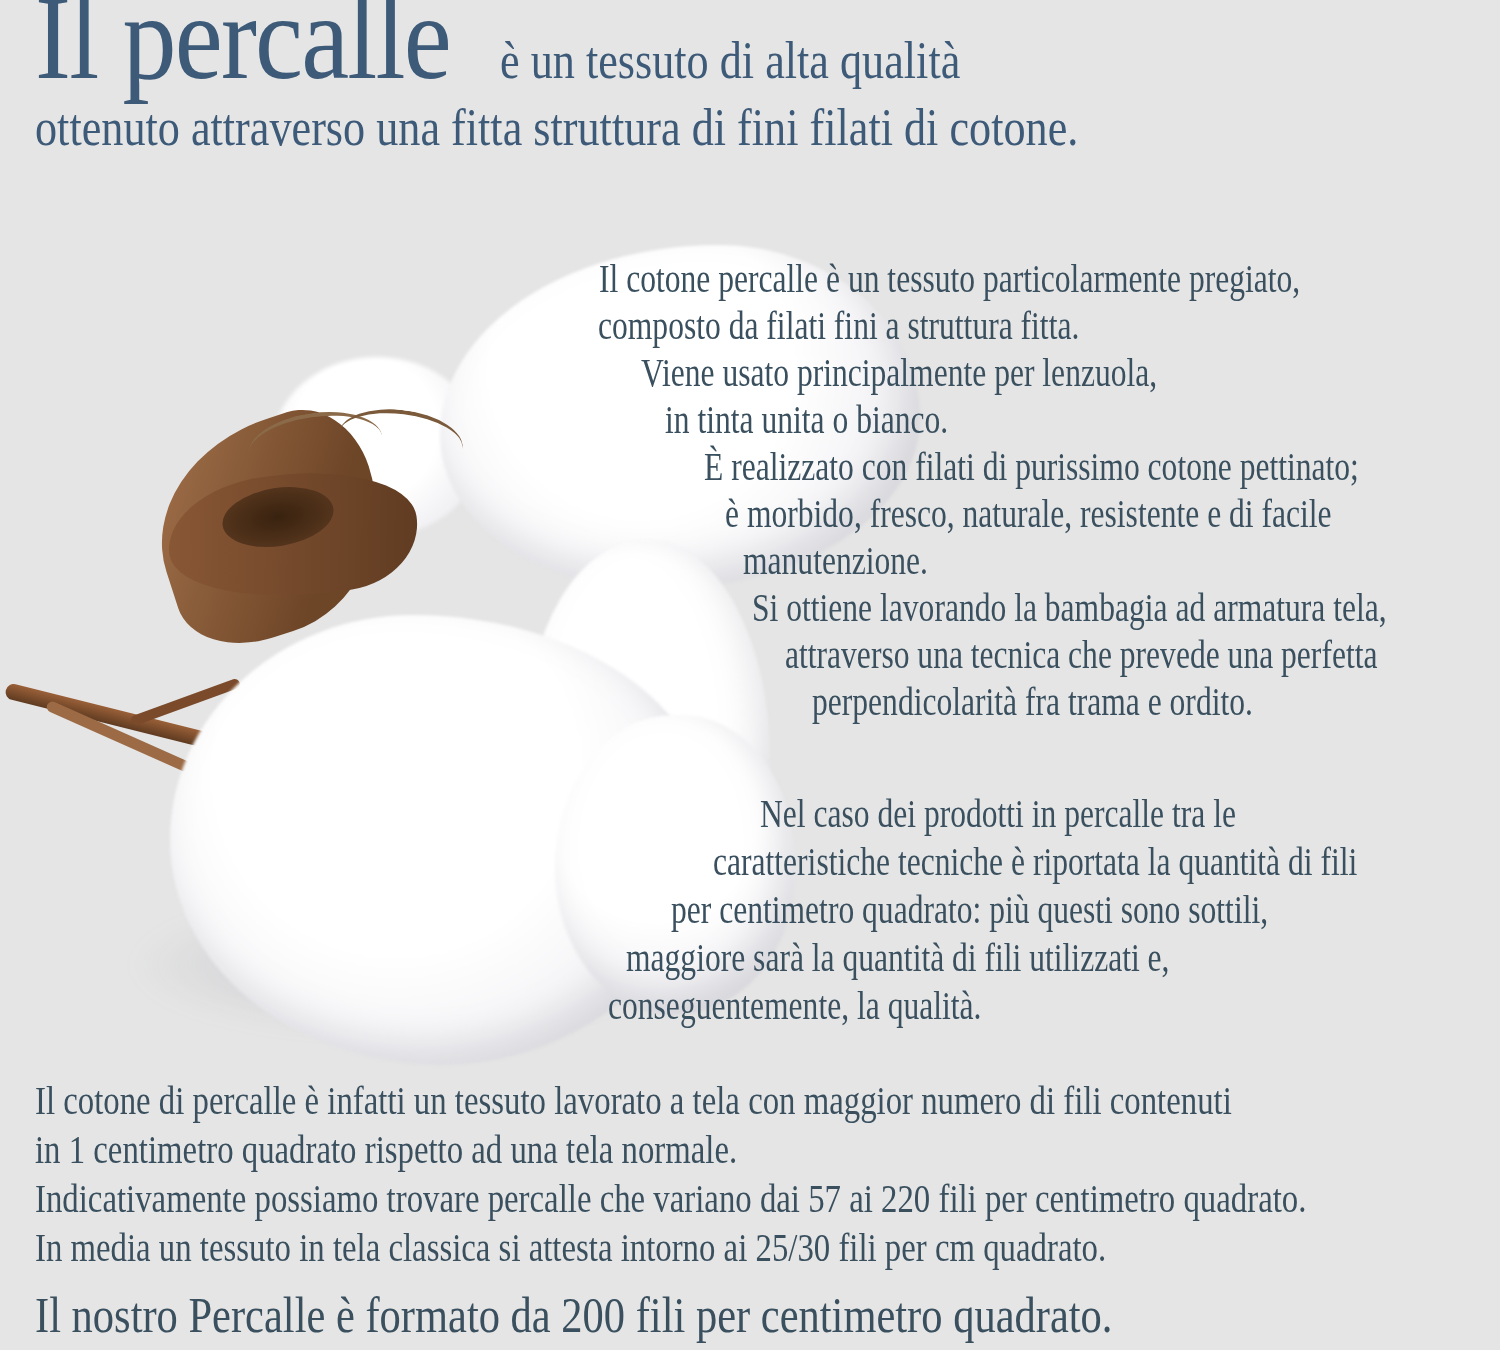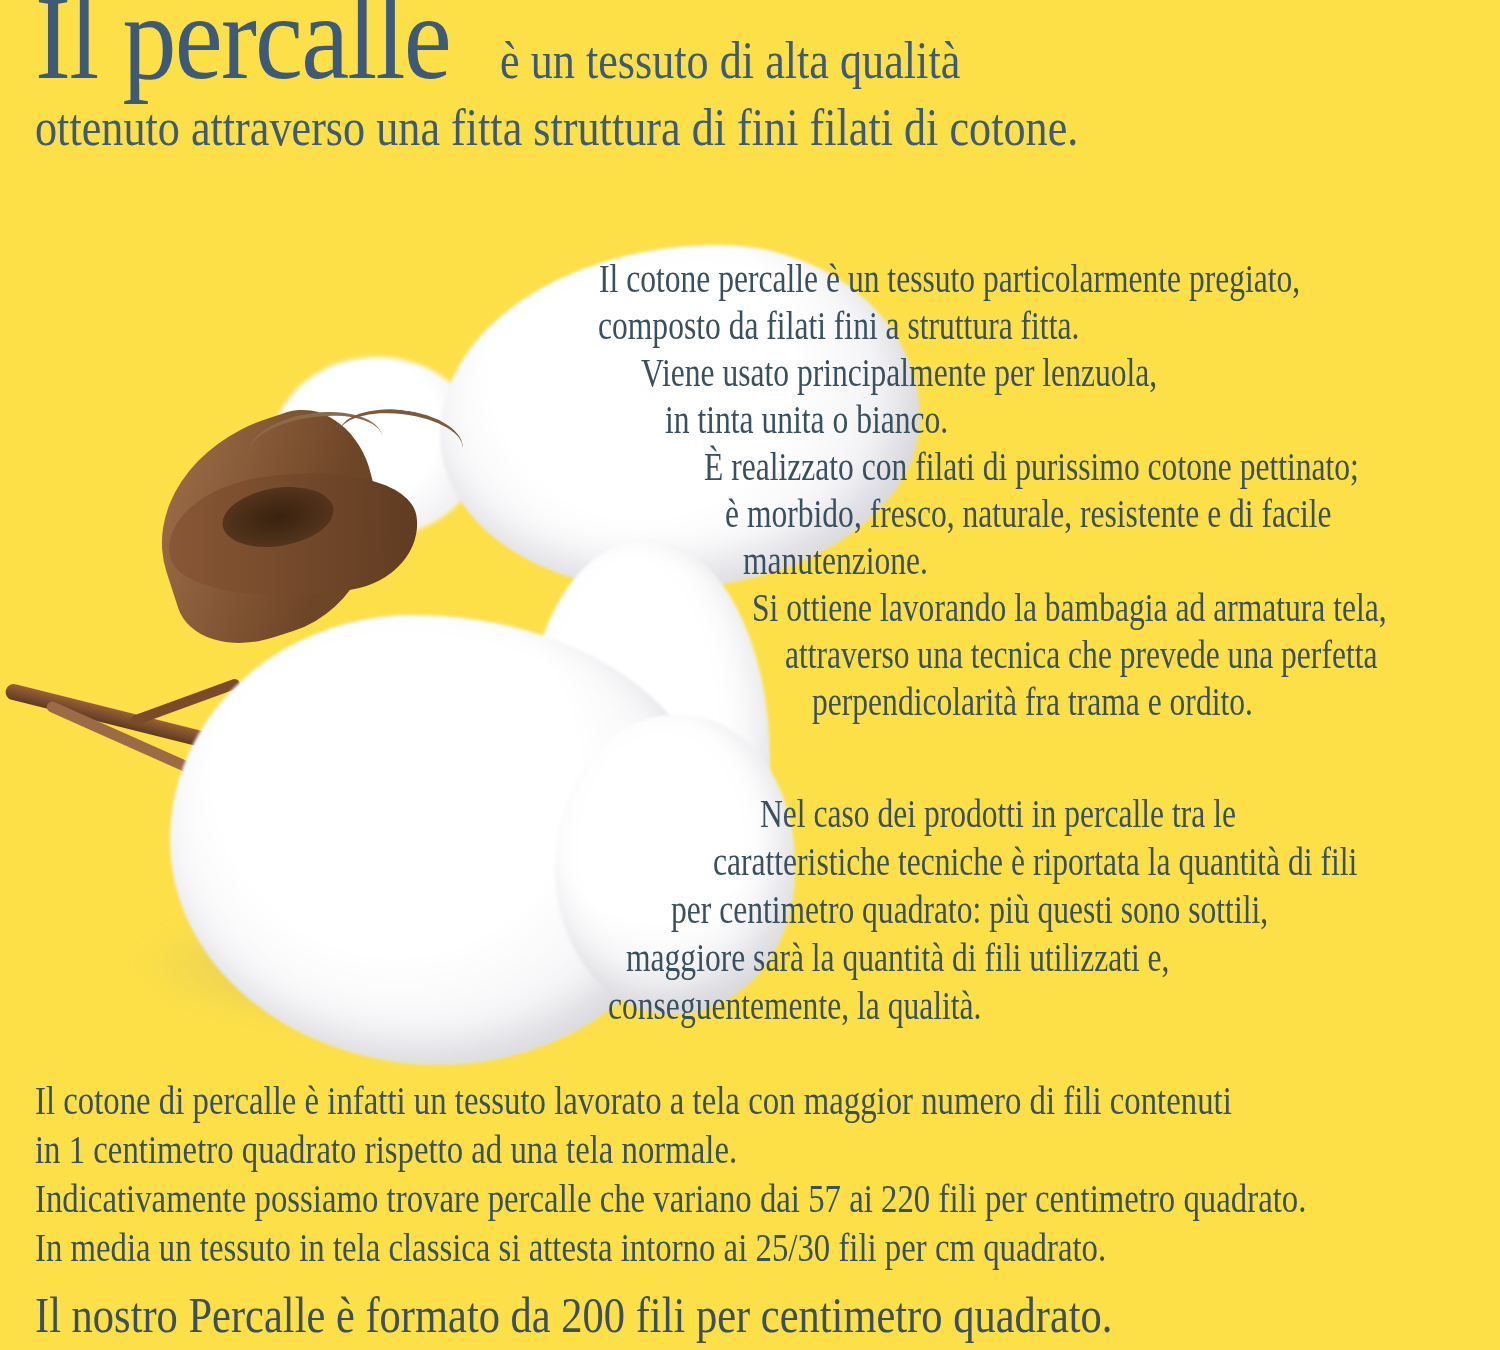--- a/index.html
+++ b/index.html
@@ -4,21 +4,21 @@
 <style>
   :root{
     --title-color:#3d5a78;
     --body-color:#3a505f;
   }
   html,body{margin:0;padding:0;background:#fff;}
   .canvas{
     position:relative;
     width:1500px;
     height:1350px;
-    background:#fde047;
+    background:#e5e5e5;
     overflow:hidden;
     font-family:"Liberation Serif","DejaVu Serif",serif;
   }
 
   
   .title-row{
     position:absolute;
     top:-22px;
     left:35px;
     display:flex;

